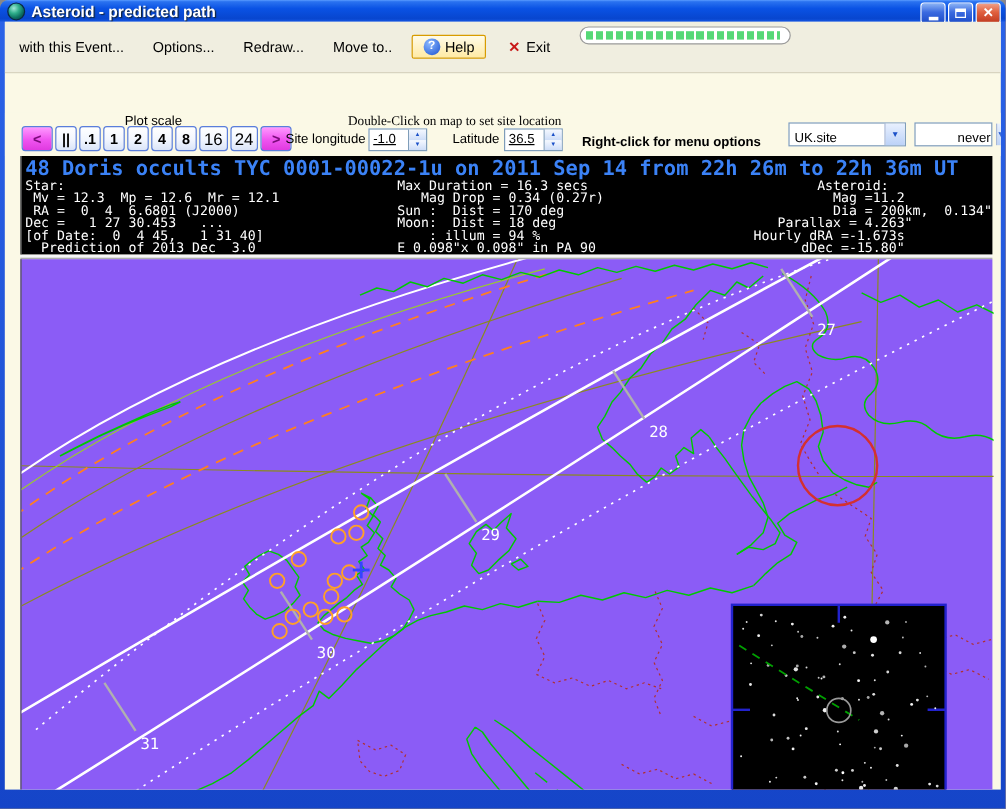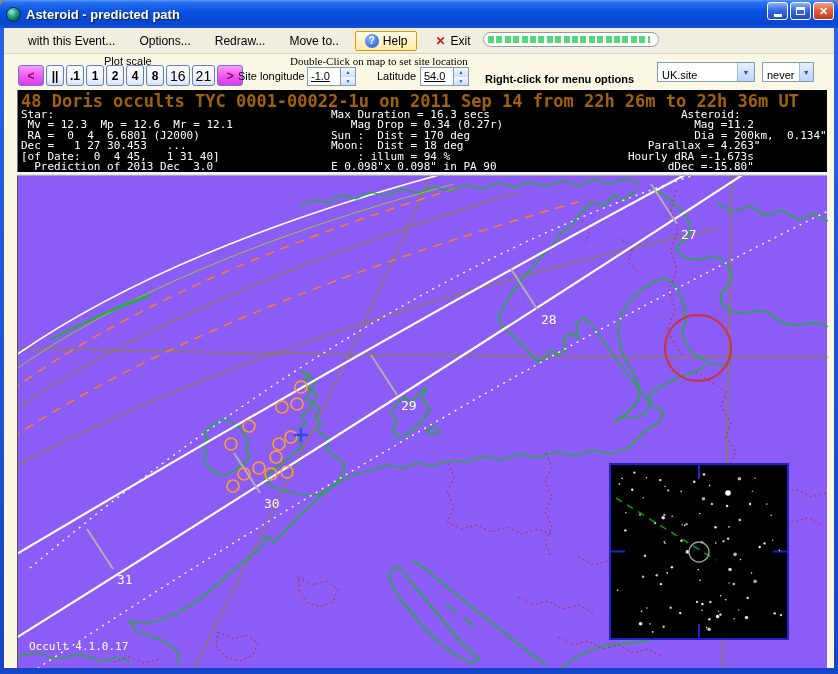--- a/index.html
+++ b/index.html
@@ -6,21 +6,21 @@
   *{box-sizing:border-box;}
   .window{
     width:838px;height:674px;position:relative;margin:0;
     background:linear-gradient(180deg,#2b63e8,#1545c8);
     padding:0 4px 12px 4px;
     font-family:"Liberation Sans",sans-serif;
     border-radius:8px 8px 0 0;
   }
   
   .titlebar{
-    height:28px;margin:0 -4px;border-radius:7px 7px 0 0;
+    height:18px;margin:0 -4px;border-radius:7px 7px 0 0;
     background:linear-gradient(180deg,#5a9cff 0%,#2a72f0 8%,#0a52e4 40%,#0846cf 85%,#1454e0 100%);
     display:flex;align-items:center;padding:0 6px;position:relative;
   }
   .app-icon{
     width:15px;height:15px;border-radius:50%;flex:0 0 auto;
     background:radial-gradient(circle at 35% 30%,#9fe8d8 0%,#2fae8a 35%,#0c6e60 65%,#063a40 100%);
     border:1px solid #0a2a40;margin-right:5px;
   }
   .title-text{color:#fff;font-weight:bold;font-size:13px;text-shadow:1px 1px 1px #123;white-space:nowrap;}
   .winbtns{position:absolute;right:4px;top:2px;display:flex;gap:2px;}
@@ -28,51 +28,51 @@
     width:21px;height:18px;border-radius:3px;border:1px solid #fff;
     display:flex;align-items:center;justify-content:center;padding:0;cursor:pointer;
     background:linear-gradient(180deg,#8ab2f4,#3a6ae0 45%,#1d4cc8);
   }
   .winbtn.close{background:linear-gradient(180deg,#f0a088,#e0603f 45%,#c03a20);color:#fff;font-size:11px;font-weight:bold;line-height:1;}
   .glyph-min{width:8px;height:3px;background:#fff;margin-top:9px;}
   .glyph-max{width:9px;height:8px;border:1px solid #fff;border-top:3px solid #fff;}
   
   .content{height:640px;background:#fbf9e6;overflow:hidden;}
   
-  .menubar{height:26px;background:#f0eee0;border-bottom:1px solid #d8d4c0;position:relative;display:flex;align-items:center;padding-left:12px;font-size:12px;}
+  .menubar{height:43px;background:#f0eee0;border-bottom:1px solid #d8d4c0;position:relative;display:flex;align-items:center;font-size:12px;}
   .menu-item{padding:4px 12px;color:#000;cursor:default;white-space:nowrap;}
   .help-button{display:inline-flex;align-items:center;gap:4px;border:1px solid #d89c00;border-radius:2px;
     background:linear-gradient(#fffbe8,#ffeaa4);padding:2px 9px;margin-left:4px;cursor:pointer;}
   .help-icon{width:14px;height:14px;border-radius:50%;background:radial-gradient(circle at 35% 30%,#8ab8ff,#1a50d0);
     color:#fff;font-size:10px;font-weight:bold;line-height:14px;text-align:center;}
   .exit-button{display:inline-flex;align-items:center;gap:5px;padding:4px 8px;margin-left:10px;cursor:pointer;}
   .exit-x{color:#c81818;font-weight:bold;font-size:12px;line-height:1;}
   .progress-outer{position:absolute;left:479px;top:4px;width:176px;height:15px;border:1px solid #9a9a9a;border-radius:8px;background:#fff;padding:3px 4px;}
   .progress-fill{height:7px;width:162px;background:repeating-linear-gradient(90deg,#55d877 0px,#55d877 6px,#ffffff 6px,#ffffff 8.4px);}
   
-  .toolbar{height:36px;position:relative;font-size:11px;background:#fbf9e6;}
+  .toolbar{height:36px;position:relative;font-size:11px;background:#fbf9e6;margin-top:33px;}
   .tlabel{position:absolute;color:#000;white-space:nowrap;}
   .scale-row{position:absolute;left:14px;top:11px;display:flex;gap:2px;}
   .scale-btn{height:21px;min-width:18px;padding:0 3px;border:1px solid #5a7edc;border-radius:3px;
     background:linear-gradient(#ffffff,#f2f6fe 55%,#dae4f8);font-weight:bold;font-size:12px;
     font-family:"Liberation Sans",sans-serif;display:flex;align-items:center;justify-content:center;cursor:pointer;}
   .scale-btn.small{font-size:14px;font-weight:normal;min-width:22px;text-align:right;}
   .arrow-btn{width:26px;background:linear-gradient(#ff9aff,#f055f0 55%,#e03ae0);color:#7a0a7a;font-size:12px;}
   .xp-input{position:absolute;display:flex;border:1px solid #7f9db9;background:#fff;height:19px;}
   .xp-input .val{padding:2px 3px;font-size:11px;min-width:32px;text-decoration:underline;}
   .spin{width:15px;display:flex;flex-direction:column;border-left:1px solid #7f9db9;}
   .spin .sbtn{flex:1;font-size:5px;line-height:4px;color:#1a50c8;background:linear-gradient(#f4f8ff,#cdddf8);border:none;padding:0;cursor:pointer;}
   .xp-combo{position:absolute;display:flex;justify-content:space-between;align-items:flex-end;border:1px solid #7f9db9;background:#fff;height:20px;cursor:pointer;}
   .xp-combo .val{padding:0 4px;font-size:11px;white-space:nowrap;}
   .combo-btn{width:17px;height:100%;display:flex;align-items:center;justify-content:center;font-size:7px;color:#1a50c8;
     background:linear-gradient(#e8f0fe,#bcd2f8);border-left:1px solid #a8b8d8;}
   .bold{font-weight:bold;}
   
   .info{margin:0 7px 0 13px;height:82px;background:#000;position:relative;overflow:hidden;border-left:1px solid #777;}
-  .headline{position:absolute;left:3px;top:1px;color:#a16207;font-family:"DejaVu Sans Mono",monospace;font-weight:bold;font-size:17px;white-space:pre;}
+  .headline{position:absolute;left:3px;top:1px;color:#3b82f6;font-family:"DejaVu Sans Mono",monospace;font-weight:bold;font-size:17px;white-space:pre;}
   .info pre{margin:0;position:absolute;top:20px;color:#fff;font-family:"DejaVu Sans Mono",monospace;font-size:11px;line-height:10.4px;white-space:pre;}
   .col-left{left:3px;}
   .col-mid{left:313px;}
   .col-right{left:610px;}
   
   .divider{margin:0 7px 0 13px;height:4px;background:linear-gradient(#f6f6f6 55%,#8a8a8a);}
   .map{margin:0 7px 0 13px;width:810px;height:492px;background:#8b5cf6;position:relative;border-left:1px solid #555;}
   .map svg{position:absolute;left:0;top:0;}
 </style>
 </head>
@@ -121,47 +121,47 @@
       <span class="scale-row">
         <button class="scale-btn arrow-btn">&lt;</button>
         <span id="scale-slot" style="display:flex;gap:2px;">
             <button class="scale-btn">||</button>
             <button class="scale-btn">.1</button>
             <button class="scale-btn">1</button>
             <button class="scale-btn">2</button>
             <button class="scale-btn">4</button>
             <button class="scale-btn">8</button>
             <button class="scale-btn small">16</button>
-            <button class="scale-btn small">21</button>
+            <button class="scale-btn small">24</button>
           </span>
         <button class="scale-btn arrow-btn">&gt;</button>
       </span>
       <span class="tlabel" style="left:286px;top:1px;font-family:Liberation Serif, serif;">Double-Click on map to set site location</span>
       <span class="tlabel" style="left:234px;top:16px;">Site longitude</span>
       <span class="xp-input" style="left:303px;top:13px;">
         <span class="val">-1.0</span>
         <span class="spin">
           <button class="sbtn">▲</button>
           <button class="sbtn">▼</button>
         </span>
       </span>
       <span class="tlabel" style="left:373px;top:16px;">Latitude</span>
       <span class="xp-input" style="left:416px;top:13px;">
-        <span class="val">54.0</span>
+        <span class="val">36.5</span>
         <span class="spin">
           <button class="sbtn">▲</button>
           <button class="sbtn">▼</button>
         </span>
       </span>
       <span class="tlabel bold" style="left:481px;top:19px;">Right-click for menu options</span>
       <span class="xp-combo" style="left:653px;top:8px;width:98px;">
         <span class="val">UK.site</span>
         <span class="combo-btn">▼</span>
       </span>
-      <span class="xp-combo" style="left:758px;top:8px;width:52px;">
+      <span class="xp-combo" style="left:758px;top:8px;width:65px;padding-left:31px;">
         <span class="val">never</span>
         <span class="combo-btn">▼</span>
       </span>
     </div>
 
     <div class="info">
       <div class="headline">48 Doris occults TYC 0001-00022-1u on 2011 Sep 14 from 22h 26m to 22h 36m UT</div>
       <pre class="col-left">Star:
  Mv = 12.3  Mp = 12.6  Mr = 12.1
  RA =  0  4  6.6801 (J2000)

